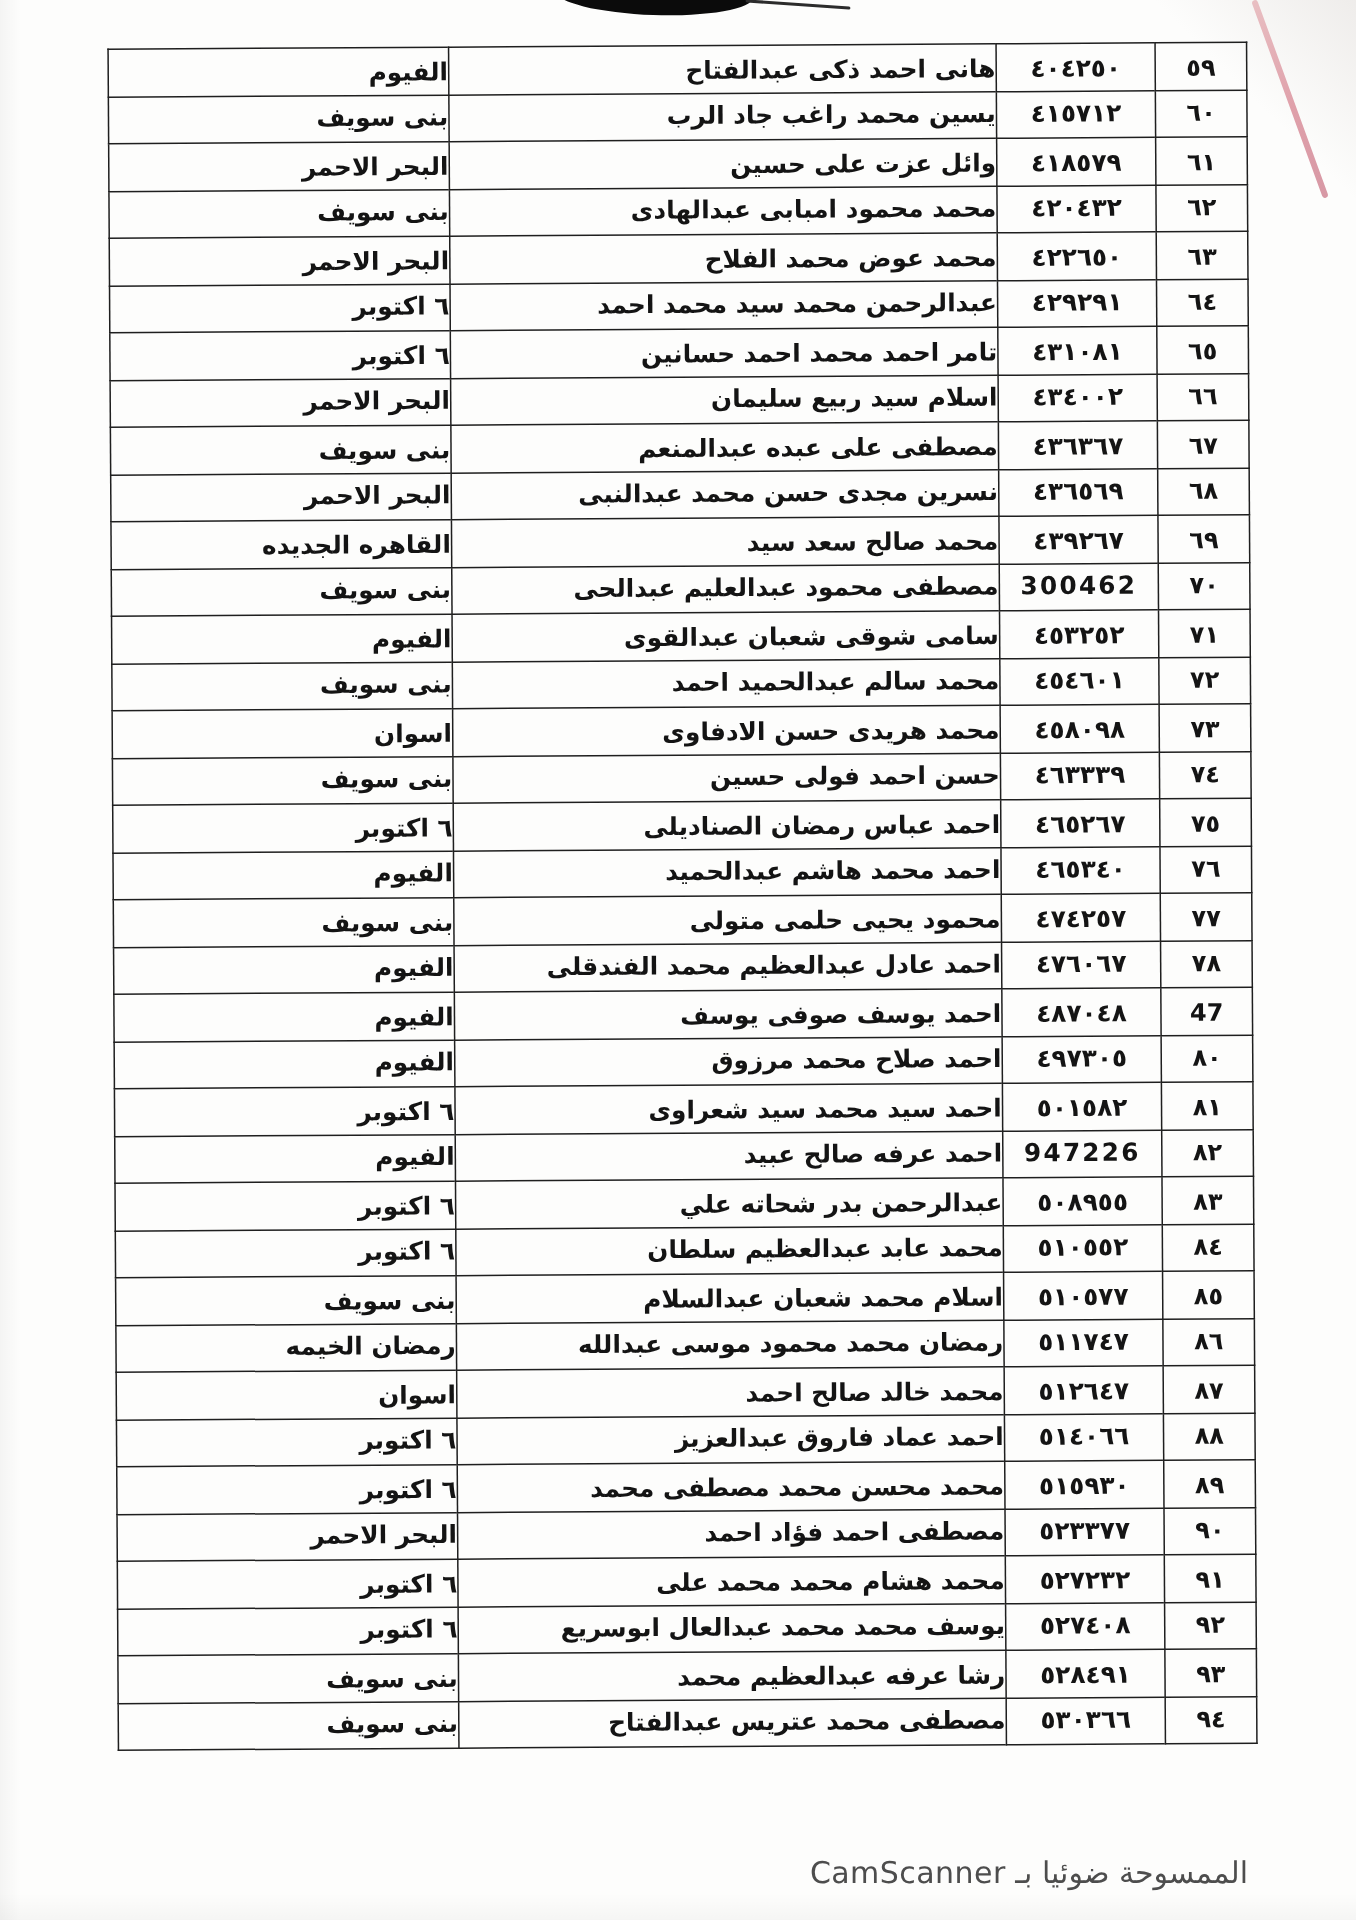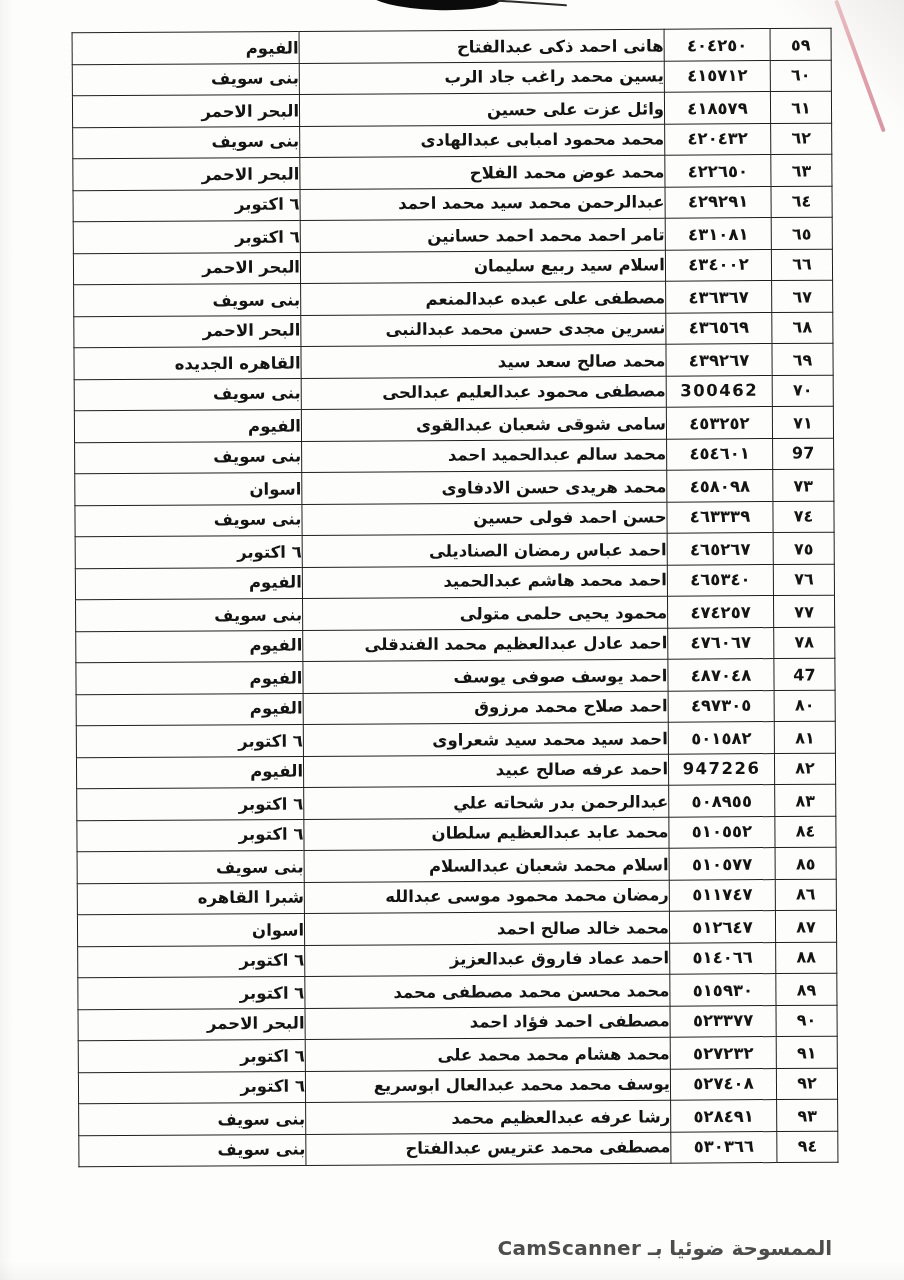--- a/index.html
+++ b/index.html
@@ -105,21 +105,21 @@
   
   table.roster tr:nth-child(odd) td { transform: translateY(0.6px); }
   table.roster tr:nth-child(even) td { transform: translateY(-0.4px); }
 
   .footer {
     position: absolute;
     right: 72px;
     bottom: 20px;
     direction: rtl;
     font-size: 20px;
-    font-weight: 700;
+    font-weight: 400;
     color: #4d4d4d;
     letter-spacing: 0.3px;
   }
 </style>
 </head>
 <body>
 
 <div class="page">
 
   <div class="blob"></div>
@@ -200,21 +200,21 @@
           <td class="c-name">مصطفى محمود عبدالعليم عبدالحى</td>
           <td class="c-governorate">بنى سويف</td>
         </tr>
         <tr>
           <td class="c-serial">٧١</td>
           <td class="c-code">٤٥٣٢٥٢</td>
           <td class="c-name">سامى شوقى شعبان عبدالقوى</td>
           <td class="c-governorate">الفيوم</td>
         </tr>
         <tr>
-          <td class="c-serial">97</td>
+          <td class="c-serial">٧٢</td>
           <td class="c-code">٤٥٤٦٠١</td>
           <td class="c-name">محمد سالم عبدالحميد احمد</td>
           <td class="c-governorate">بنى سويف</td>
         </tr>
         <tr>
           <td class="c-serial">٧٣</td>
           <td class="c-code">٤٥٨٠٩٨</td>
           <td class="c-name">محمد هريدى حسن الادفاوى</td>
           <td class="c-governorate">اسوان</td>
         </tr>
@@ -287,21 +287,21 @@
         <tr>
           <td class="c-serial">٨٥</td>
           <td class="c-code">٥١٠٥٧٧</td>
           <td class="c-name">اسلام محمد شعبان عبدالسلام</td>
           <td class="c-governorate">بنى سويف</td>
         </tr>
         <tr>
           <td class="c-serial">٨٦</td>
           <td class="c-code">٥١١٧٤٧</td>
           <td class="c-name">رمضان محمد محمود موسى عبدالله</td>
-          <td class="c-governorate">شبرا القاهره</td>
+          <td class="c-governorate">رمضان الخيمه</td>
         </tr>
         <tr>
           <td class="c-serial">٨٧</td>
           <td class="c-code">٥١٢٦٤٧</td>
           <td class="c-name">محمد خالد صالح احمد</td>
           <td class="c-governorate">اسوان</td>
         </tr>
         <tr>
           <td class="c-serial">٨٨</td>
           <td class="c-code">٥١٤٠٦٦</td>

